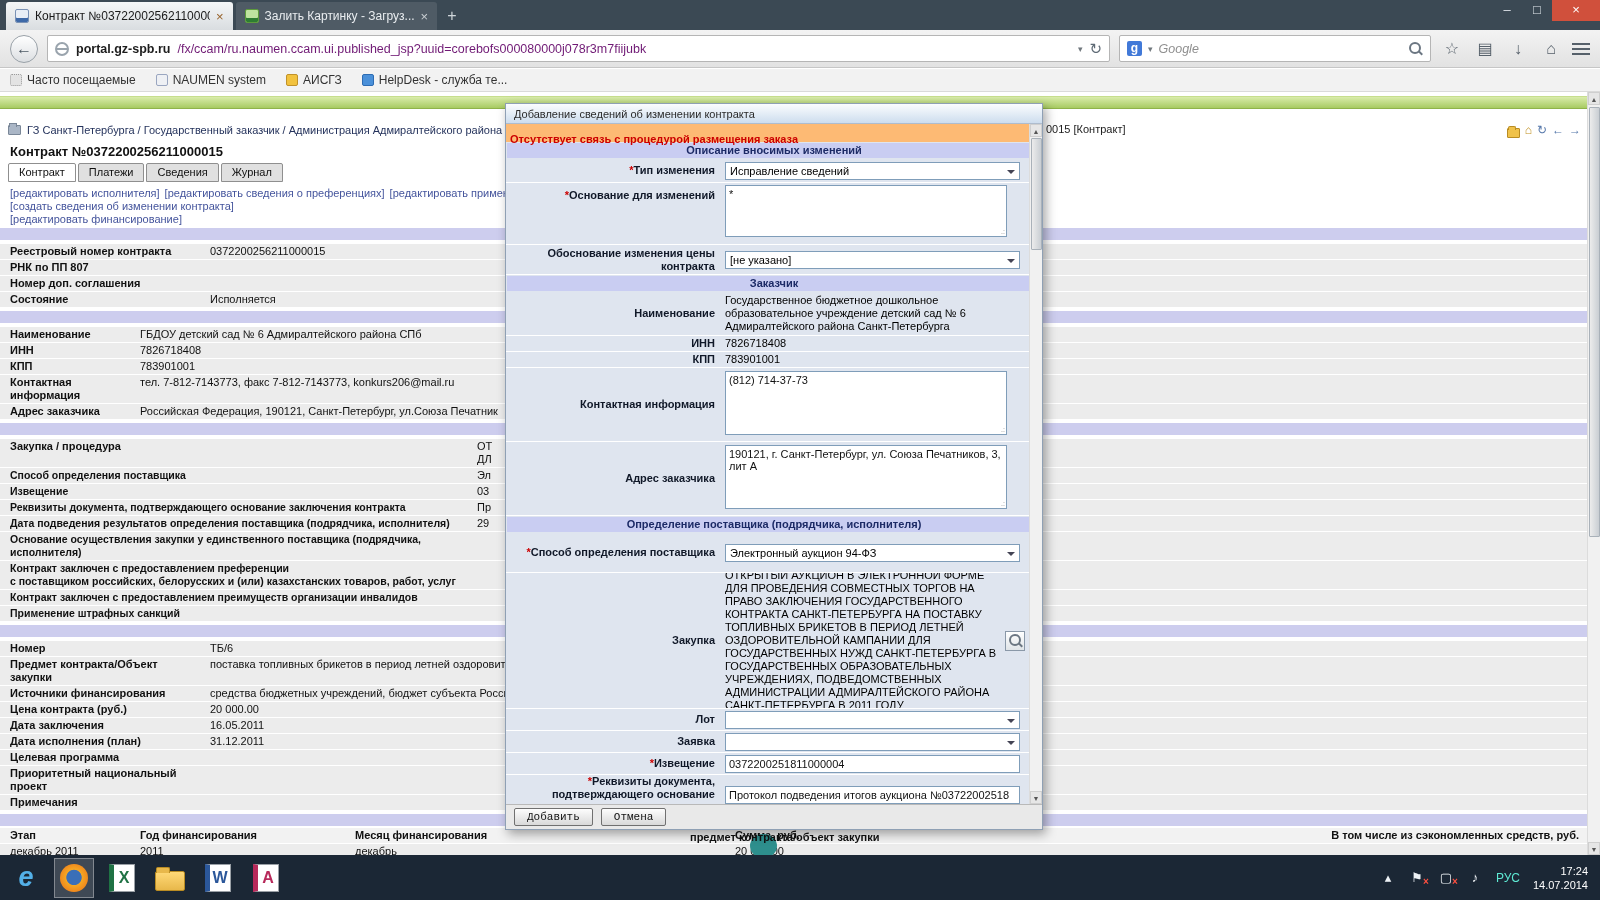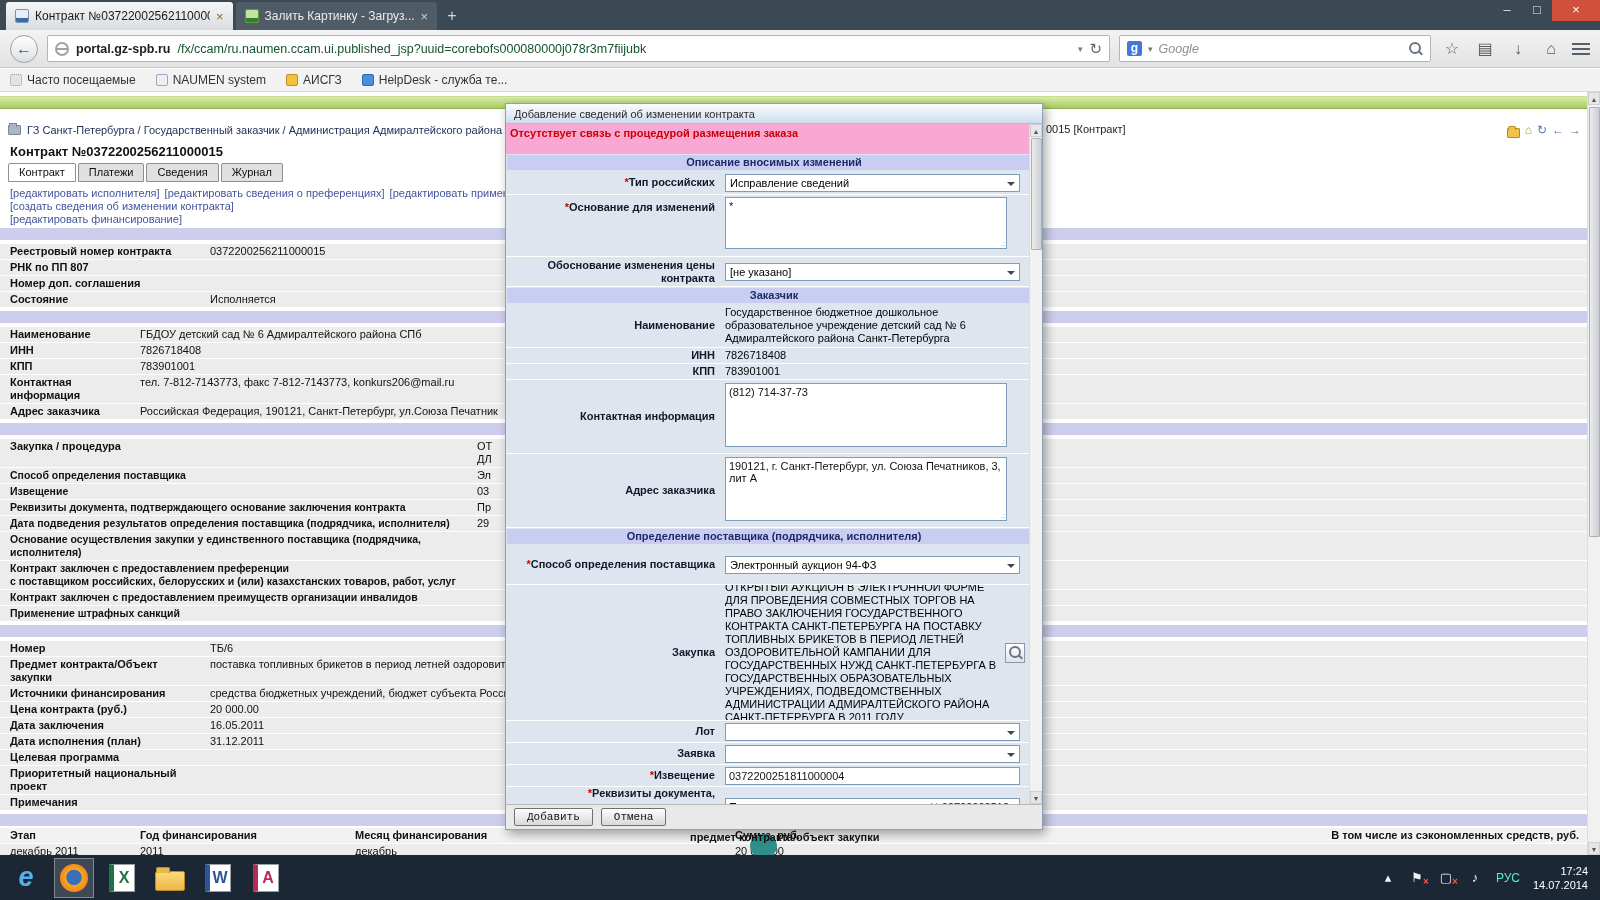--- a/index.html
+++ b/index.html
@@ -23,21 +23,21 @@
   .winbtn{width:30px;text-align:center;color:#dfe5ea;font-size:13px;line-height:20px}
   .winbtn.close{width:48px;background:var(--close-red,#d0503c);color:#fff}
 
   
   .navbar{position:absolute;top:30px;left:0;width:100%;height:38px;background:linear-gradient(#f3f3f3,#e2e2e2);border-bottom:1px solid #c6c6c6;display:flex;align-items:center;padding:0 10px;gap:9px}
   .backbtn{width:28px;height:28px;flex:none;border-radius:50%;border:1px solid #99a1a8;background:linear-gradient(#fff,#dcdfe2);color:#4c5864;font-size:16px;text-align:center;line-height:25px}
   .urlbar{flex:1;height:27px;background:#fff;border:1px solid #b5b5b5;border-radius:2px;display:flex;align-items:center;padding:0 7px;gap:7px;font-size:12.5px}
   .globe{width:14px;height:14px;border:2px solid #9aa4ad;border-radius:50%;flex:none;position:relative}
   .globe::after{content:"";position:absolute;left:0;right:0;top:4px;height:2px;background:#9aa4ad}
   .url-domain{color:#1d1d1d;font-weight:bold}
-  .url-path{color:#14532d;flex:1;white-space:nowrap;overflow:hidden}
+  .url-path{color:#701a75;flex:1;white-space:nowrap;overflow:hidden}
   .caret{color:#70ay77;color:#70777d;font-size:9px}
   .reloadglyph{color:#5f6b76;font-size:15px}
   .searchbar{width:312px;height:27px;flex:none;background:#fff;border:1px solid #b5b5b5;border-radius:2px;display:flex;align-items:center;padding:0 7px;gap:6px}
   .gicon{width:15px;height:15px;flex:none;background:#4179d8;color:#fff;font-size:12px;font-weight:bold;text-align:center;line-height:15px;border-radius:2px}
   .searchinput{border:none;outline:none;flex:1;min-width:0;font-size:12.5px;font-family:inherit;color:#444;background:transparent}
   .searchinput::placeholder{font-style:italic;color:#8f8f8f;opacity:1}
   .mag{position:relative;width:15px;height:15px;flex:none}
   .mag::before{content:"";position:absolute;left:1px;top:1px;width:8px;height:8px;border:2px solid #6b7682;border-radius:50%}
   .mag::after{content:"";position:absolute;left:10px;top:11px;width:5px;height:2px;background:#6b7682;transform:rotate(45deg)}
   .navicon{color:#56606a;font-size:16px;width:24px;text-align:center;flex:none}
@@ -97,21 +97,21 @@
   
   .vscroll{position:absolute;top:0;right:0;bottom:0;width:13px;background:#f1f1f1;border-left:1px solid #dcdcdc}
   .sarrow{height:13px;text-align:center;font-size:7px;color:#555;line-height:13px;background:#e6e6e6;border:1px solid #cfcfcf}
   .sarrow.bottom{position:absolute;bottom:0;left:0;right:0}
   .sthumb{position:absolute;left:1px;width:11px;background:linear-gradient(90deg,#ececec,#c9ced3);border:1px solid #a9b1b9;border-radius:1px}
 
   
   .modal{position:absolute;left:505px;top:103px;width:538px;height:727px;background:var(--modal-bg,#dfe5ef);border:1px solid #8fa0b4;box-shadow:3px 4px 10px rgba(0,0,0,.35);z-index:10}
   .mtitle{height:20px;background:linear-gradient(#fbfdfe,#cdddee);border-bottom:1px solid #aebccd;font-size:11px;color:#2b2b2b;padding:4px 8px 0}
   .mbody{position:absolute;top:20px;left:0;right:0;bottom:25px;overflow:hidden}
-  .mwarn{background:#f9a8d4;color:var(--warning-red,#c00);font-weight:bold;padding:3px 4px;height:30px;font-size:11px}
+  .mwarn{background:#fdba74;color:var(--warning-red,#c00);font-weight:bold;padding:9px 4px;height:18px;font-size:11px}
   .msec{background:var(--modal-section-bg,#c9cdf2);color:#1c2a66;font-weight:bold;font-size:11px;text-align:center;height:15px;line-height:15px;margin:1px 1px}
   .mrow{display:flex;border-bottom:1px solid #fff;align-items:center;overflow:hidden}
   .mrow.top{align-items:flex-start}
   .mlabel{width:215px;flex:none;text-align:right;font-weight:bold;font-size:11px;color:#101828;padding:2px 6px 2px 2px;line-height:13px}
   .req{color:var(--warning-red,#c00)}
   .mfield{flex:1;min-width:0;padding:2px 17px 2px 4px;font-size:11px;line-height:13px}
   .sel{position:relative;width:295px;background:#fff;border:1px solid #7f9db9;height:18px;font-size:11px;padding:2px 16px 1px 4px;overflow:hidden;white-space:nowrap}
   .sel::after{content:"";position:absolute;right:4px;top:7px;border:4px solid transparent;border-top-color:#445}
   .inp{width:295px;height:18px;border:1px solid #7f9db9;font-size:11px;font-family:inherit;padding:1px 3px;background:#fff;color:#111}
   .tawrap{position:relative;display:inline-block}
@@ -412,21 +412,21 @@
 
   <div class="modal">
     <div class="mtitle">Добавление сведений об изменении контракта</div>
 
     <div class="mbody">
       <div class="mwarn">Отсутствует связь с процедурой размещения заказа</div>
 
       <div class="msec">Описание вносимых изменений</div>
 
       <div class="mrow" style="height:24px">
-        <div class="mlabel"><span class="req">*</span><span>Тип российских</span></div>
+        <div class="mlabel"><span class="req">*</span><span>Тип изменения</span></div>
         <div class="mfield">
             <div class="sel"><span>Исправление сведений</span></div>
           </div>
       </div>
 
       <div class="mrow top" style="height:62px">
         <div class="mlabel" style="padding-top:6px"><span class="req">*</span><span>Основание для изменений</span></div>
         <div class="mfield"><span class="tawrap"><textarea class="ta" style="width: 282px; height: 52px;">*</textarea><span class="grip">.:</span></span></div>
       </div>
 

